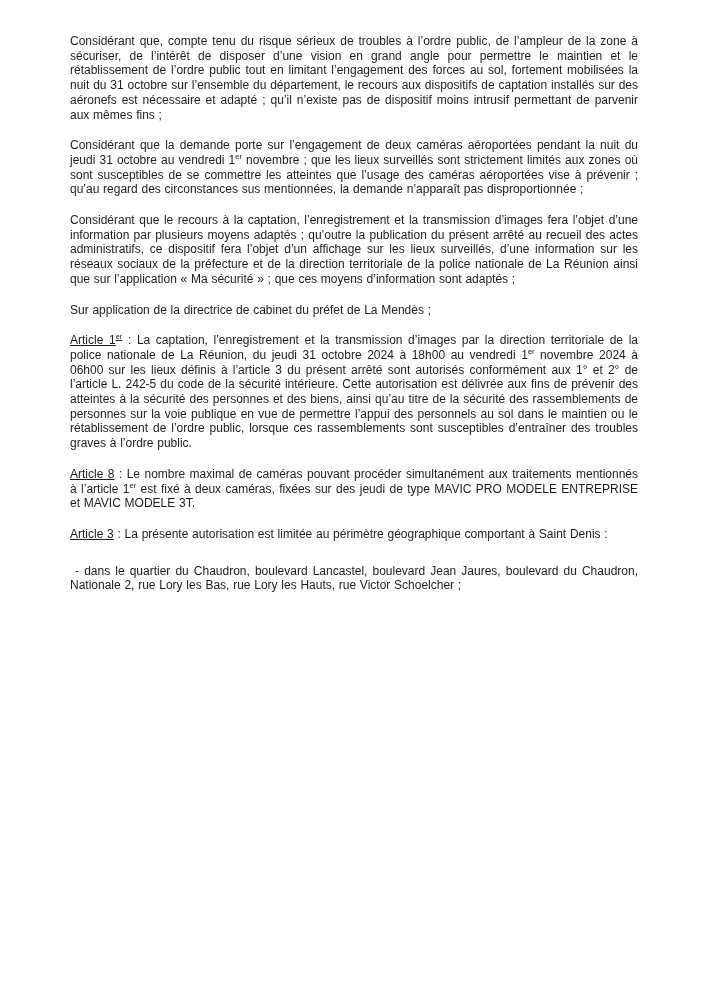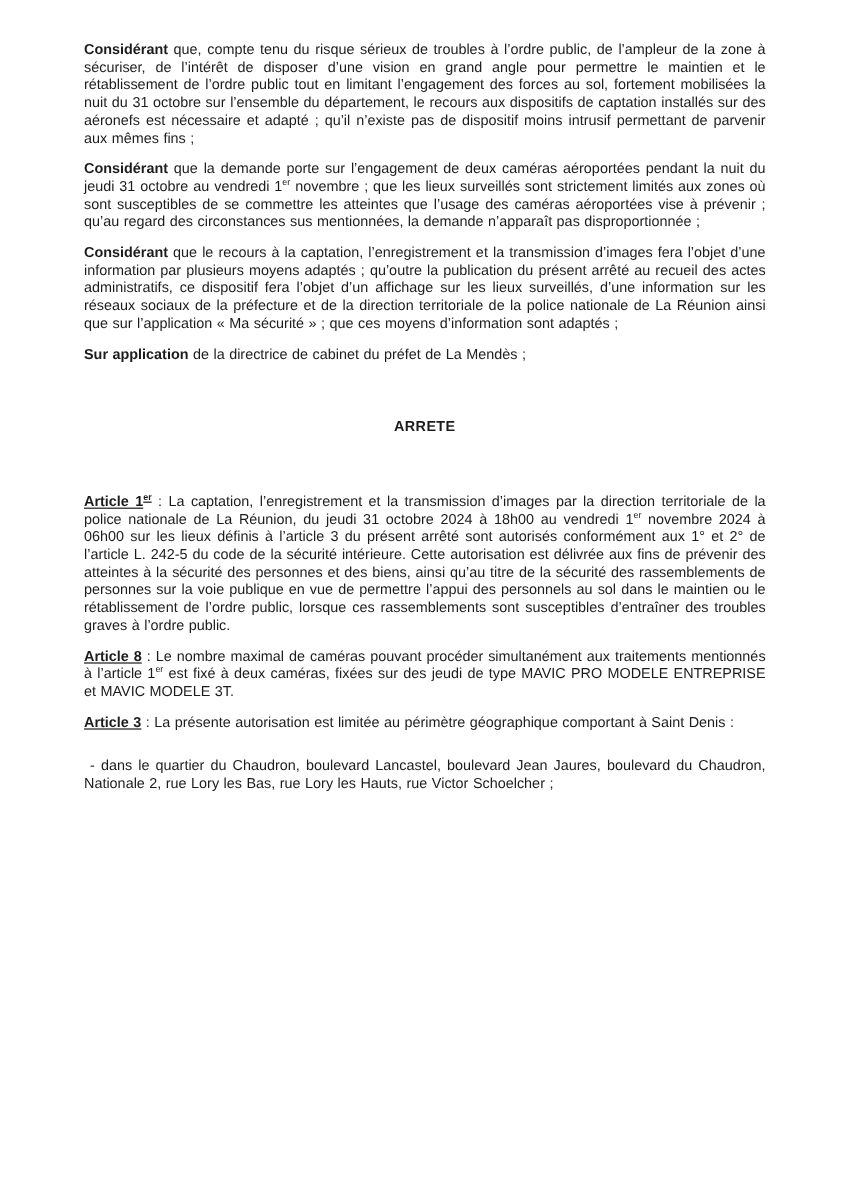--- a/index.html
+++ b/index.html
@@ -22,45 +22,44 @@
     width: 568px;
     font-size: 12px;
     line-height: 14.7px;
     color: #1c1c1c;
     word-spacing: 0.4px;
   }
   .block {
     margin: 0;
     text-align: justify;
   }
-  .block:not(:first-child) { margin-top: 11px; }
+  .block:not(:first-child) { margin-top: 16px; }
   .block.list-item { margin-top: 22px; }
   .block.heading {
     margin-top: 46px;
     margin-bottom: 48px;
     text-align: center;
     font-weight: bold;
     letter-spacing: 0.3px;
   }
-  .b { font-weight: bold; }
+  .b { font-weight: normal; }
   .u { text-decoration: underline; }
   sup {
     font-size: 0.62em;
     line-height: 0;
     vertical-align: super;
   }
 </style>
 </head>
 <body>
 
 <div class="page">
   <div class="doc">
       <p class="block paragraph"><span class="b">Considérant</span><span> que, compte tenu du risque sérieux de troubles à l’ordre public, de l’ampleur de la zone à sécuriser, de l’intérêt de disposer d’une vision en grand angle pour permettre le maintien et le rétablissement de l’ordre public tout en limitant l’engagement des forces au sol, fortement mobilisées la nuit du 31 octobre sur l’ensemble du département, le recours aux dispositifs de captation installés sur des aéronefs est nécessaire et adapté ; qu’il n’existe pas de dispositif moins intrusif permettant de parvenir aux mêmes fins ;</span></p>
       <p class="block paragraph"><span class="b">Considérant</span><span> que la demande porte sur l’engagement de deux caméras aéroportées pendant la nuit du jeudi 31 octobre au vendredi 1</span><sup>er</sup><span> novembre ; que les lieux surveillés sont strictement limités aux zones où sont susceptibles de se commettre les atteintes que l’usage des caméras aéroportées vise à prévenir ; qu’au regard des circonstances sus mentionnées, la demande n’apparaît pas disproportionnée ;</span></p>
       <p class="block paragraph"><span class="b">Considérant</span><span> que le recours à la captation, l’enregistrement et la transmission d’images fera l’objet d’une information par plusieurs moyens adaptés ; qu’outre la publication du présent arrêté au recueil des actes administratifs, ce dispositif fera l’objet d’un affichage sur les lieux surveillés, d’une information sur les réseaux sociaux de la préfecture et de la direction territoriale de la police nationale de La Réunion ainsi que sur l’application « Ma sécurité » ; que ces moyens d’information sont adaptés ;</span></p>
       <p class="block paragraph"><span class="b">Sur application</span><span> de la directrice de cabinet du préfet de La Mendès ;</span></p>
-      <p class="block heading"><span class="b">ARRETE</span></p>
       <p class="block paragraph"><span class="b u">Article 1</span><sup class="b u">er</sup><span> : La captation, l’enregistrement et la transmission d’images par la direction territoriale de la police nationale de La Réunion, du jeudi 31 octobre 2024 à 18h00 au vendredi 1</span><sup>er</sup><span> novembre 2024 à 06h00 sur les lieux définis à l’article 3 du présent arrêté sont autorisés conformément aux 1° et 2° de l’article L. 242-5 du code de la sécurité intérieure. Cette autorisation est délivrée aux fins de prévenir des atteintes à la sécurité des personnes et des biens, ainsi qu’au titre de la sécurité des rassemblements de personnes sur la voie publique en vue de permettre l’appui des personnels au sol dans le maintien ou le rétablissement de l’ordre public, lorsque ces rassemblements sont susceptibles d’entraîner des troubles graves à l’ordre public.</span></p>
       <p class="block paragraph"><span class="b u">Article 8</span><span> : Le nombre maximal de caméras pouvant procéder simultanément aux traitements mentionnés à l’article 1</span><sup>er</sup><span> est fixé à deux caméras, fixées sur des jeudi de type MAVIC PRO MODELE ENTREPRISE et MAVIC MODELE 3T.</span></p>
       <p class="block paragraph"><span class="b u">Article 3</span><span> : La présente autorisation est limitée au périmètre géographique comportant à Saint Denis :</span></p>
       <p class="block list-item"><span>&nbsp;- dans le quartier du Chaudron, boulevard Lancastel, boulevard Jean Jaures, boulevard du Chaudron, Nationale 2, rue Lory les Bas, rue Lory les Hauts, rue Victor Schoelcher ;</span></p>
     </div>
 </div>
 
 </body></html>

